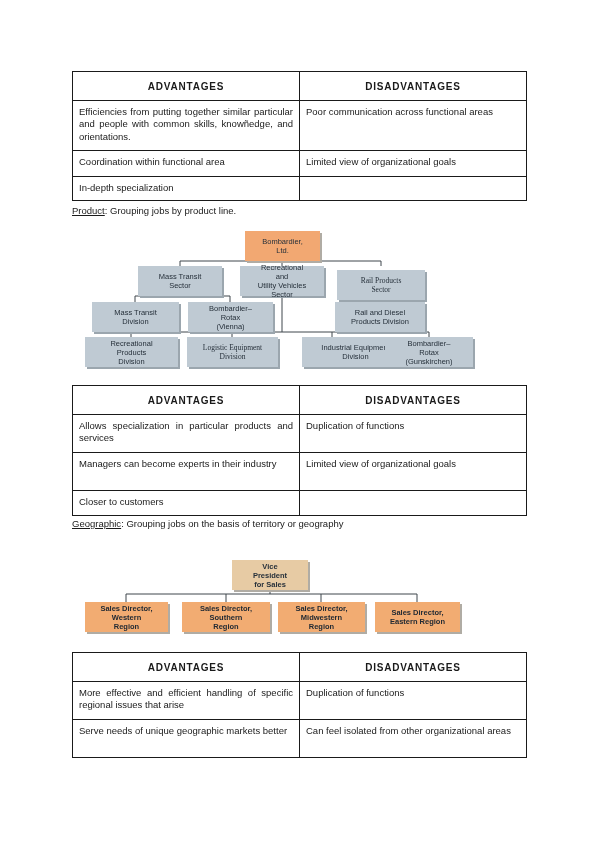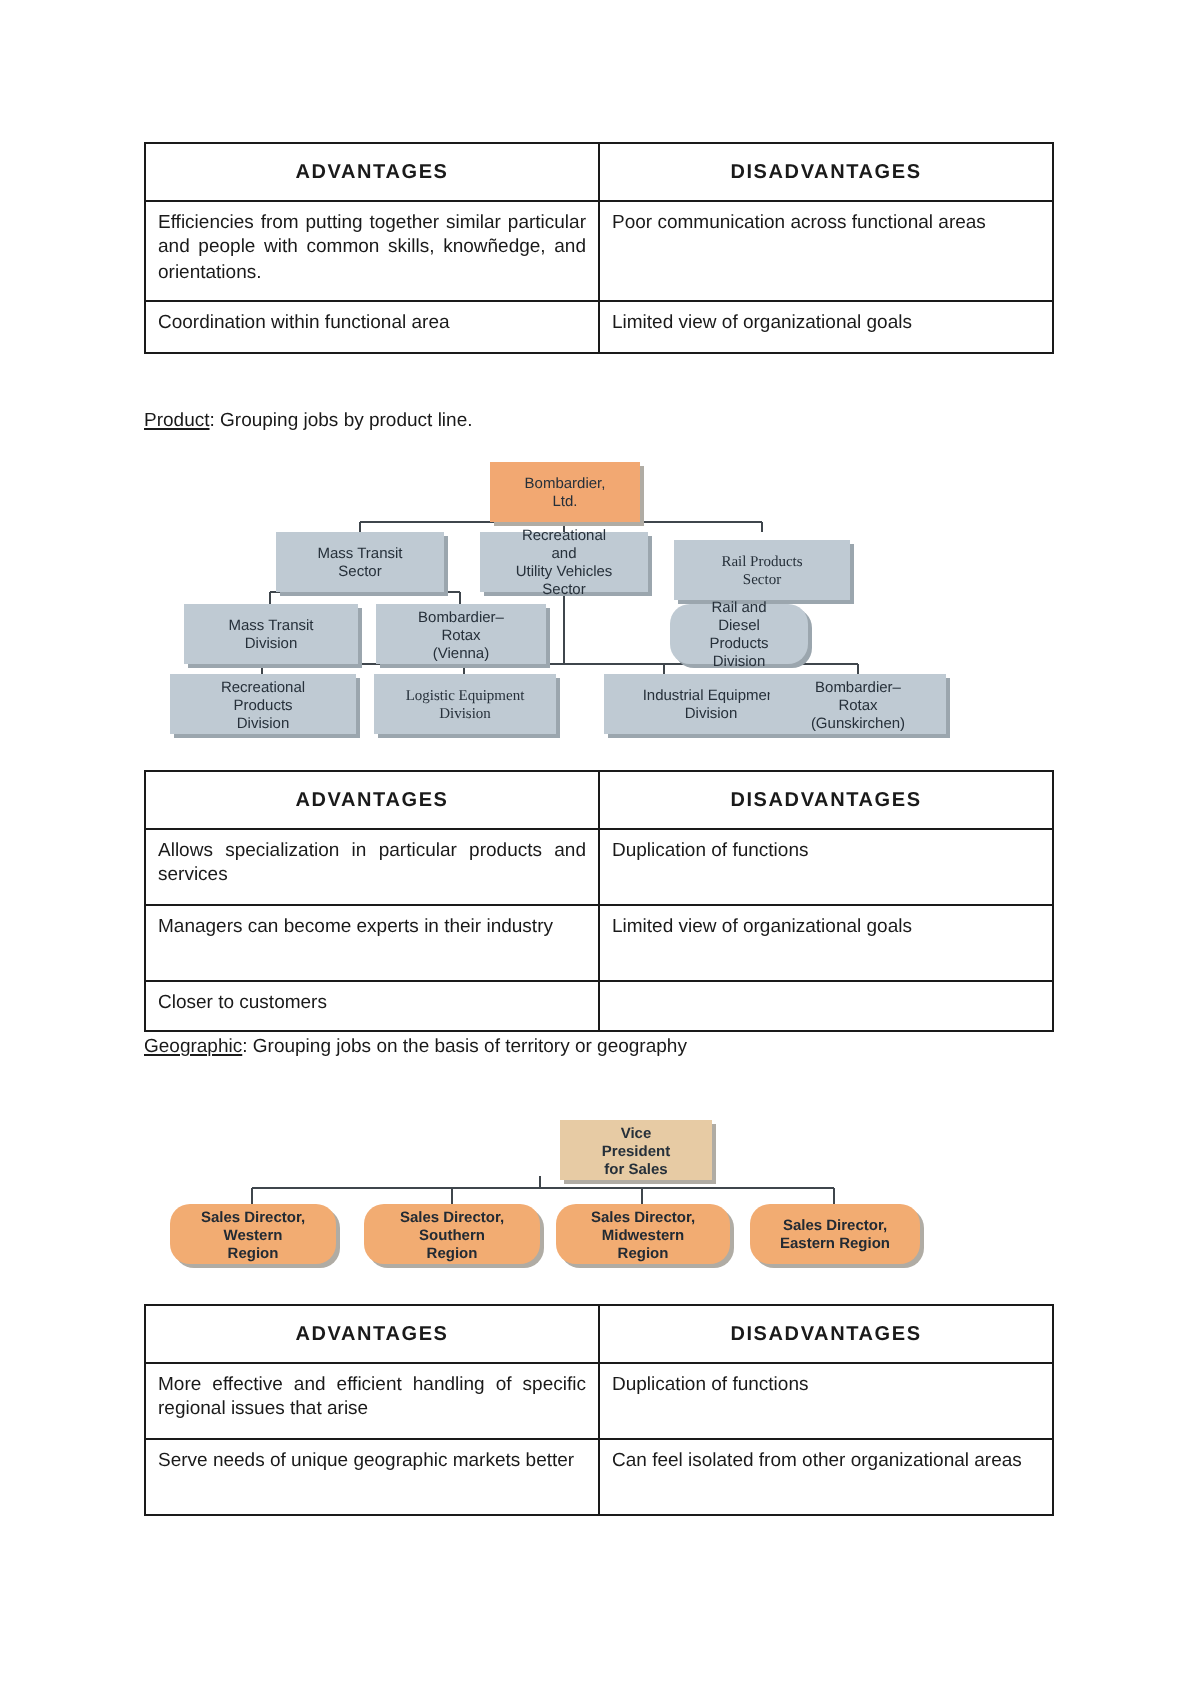--- a/index.html
+++ b/index.html
@@ -61,41 +61,45 @@
     white-space:pre-line;
     font-size:7.5px;
     line-height:9px;
     color:#26303a;
     box-shadow:2px 2px 0 #9ba6ae;
     padding:15px;
     box-sizing:border-box;
   }
   .node-blue{background:#bfcad3;}
   .node-orange{background:#f2a872;box-shadow:2px 2px 0 #b0aca4;}
-  .node-tan{background:#e7cba4;box-shadow:2px 2px 0 #b0aca4;font-weight:bold;margin-left:48px;}
-  .node-dir{background:#f2ac72;box-shadow:2px 2px 0 #b0aca4;font-weight:bold;color:#222a33;border-radius:10px;}
+  .node-tan{background:#e7cba4;box-shadow:2px 2px 0 #b0aca4;font-weight:bold;}
+  .node-dir{background:#f2ac72;box-shadow:2px 2px 0 #b0aca4;font-weight:bold;color:#222a33;}
 </style>
 </head>
 <body>
 
 <table class="adv abs" style="left:72px;top:71px;">
   <thead>
     <tr>
       <th>ADVANTAGES</th>
       <th>DISADVANTAGES</th>
     </tr>
   </thead>
   <tbody>
     <tr>
       <td style="height:38px">Efficiencies from putting together similar particular and people with common skills, knowñedge, and orientations.</td>
       <td>Poor communication across functional areas</td>
     </tr>
     <tr>
       <td style="height:14px">Coordination within functional area</td>
       <td>Limited view of organizational goals</td>
+    </tr>
+    <tr>
+      <td style="height:12px">In-depth specialization</td>
+      <td></td>
     </tr>
   </tbody>
 </table>
 
 <div class="section-label abs" style="left:72px;top:205px;">
   <span class="term">Product</span><span>:  Grouping jobs by product line.</span>
 </div>
 
 <div class="orgchart" style="left:78px;top:230px;width:405px;height:135px;">
   <svg width="405" height="135" viewBox="0 0 405 135">
@@ -111,21 +115,21 @@
 Sector</div>
   <div class="org-node node-blue" style="left:162px;top:36px;width:84px;height:25px;">Recreational and
 Utility Vehicles Sector</div>
   <div class="org-node node-blue" style="left:259px;top:40px;width:88px;height:25px;font-family:Liberation Serif, serif;">Rail Products
 Sector</div>
 
   <div class="org-node node-blue" style="left:14px;top:72px;width:87px;height:25px;">Mass Transit
 Division</div>
   <div class="org-node node-blue" style="left:110px;top:72px;width:85px;height:25px;">Bombardier–Rotax
 (Vienna)</div>
-  <div class="org-node node-blue" style="left:257px;top:72px;width:69px;height:25px;border-radius:10px;">Rail and Diesel
+  <div class="org-node node-blue" style="left:257px;top:72px;width:90px;height:25px;">Rail and Diesel
 Products Division</div>
 
   <div class="org-node node-blue" style="left:7px;top:107px;width:93px;height:25px;">Recreational Products
 Division</div>
   <div class="org-node node-blue" style="left:109px;top:107px;width:91px;height:25px;font-family:Liberation Serif, serif;">Logistic Equipment
 Division</div>
   <div class="org-node node-blue" style="left:224px;top:107px;width:107px;height:25px;">Industrial Equipment
 Division</div>
   <div class="org-node node-blue" style="left:307px;top:107px;width:88px;height:25px;">Bombardier–Rotax
 (Gunskirchen)</div>

